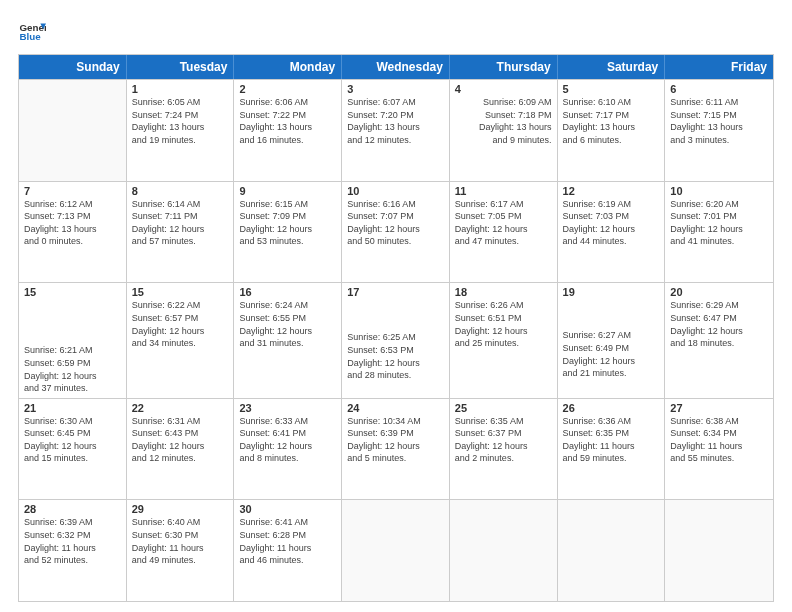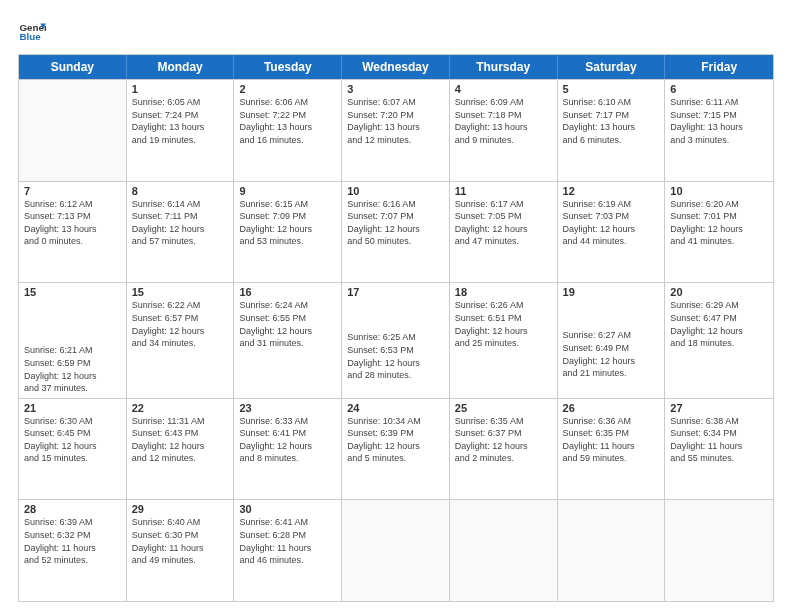--- a/index.html
+++ b/index.html
@@ -53,21 +53,21 @@
     .cal-header {
       display: grid;
       grid-template-columns: repeat(7, 1fr);
       background: #1a6fc4;
     }
     .cal-header-cell {
       color: #fff;
       font-size: 12px;
       font-weight: bold;
       padding: 5px 6px;
-      text-align: center;
+      text-align: right;
       border-right: 1px solid #4a8fd4;
     }
     .cal-header-cell:last-child { border-right: none; }
     .cal-body {
       flex: 1;
       display: flex;
       flex-direction: column;
     }
     .cal-row {
       display: grid;
@@ -114,22 +114,22 @@
       </div>
     </div>
     <div class="title-block">
       <div class="month-title"></div>
       <div class="location"></div>
     </div>
   </div>
   <div class="calendar">
     <div class="cal-header" id="cal-header">
         <div class="cal-header-cell">Sunday</div>
+        <div class="cal-header-cell">Tuesday</div>
         <div class="cal-header-cell">Monday</div>
-        <div class="cal-header-cell">Tuesday</div>
         <div class="cal-header-cell">Wednesday</div>
         <div class="cal-header-cell">Thursday</div>
         <div class="cal-header-cell">Saturday</div>
         <div class="cal-header-cell">Friday</div>
       </div>
     <div class="cal-body" id="cal-body">
         <div class="cal-row">
           <div class="cal-cell empty"></div>
           <div class="cal-cell">
             <span class="day-num">1</span>
@@ -147,21 +147,21 @@
           </div>
           <div class="cal-cell">
             <span class="day-num">3</span>
             <div class="day-info" style="white-space: pre-line;">Sunrise: 6:07 AM
 Sunset: 7:20 PM
 Daylight: 13 hours
 and 12 minutes.</div>
           </div>
           <div class="cal-cell">
             <span class="day-num">4</span>
-            <div class="day-info" style="white-space: pre-line;">Sunrise: 6:09 AM
+            <div class="day-info" style="white-space: pre-line; text-align: right;">Sunrise: 6:09 AM
 Sunset: 7:18 PM
 Daylight: 13 hours
 and 9 minutes.</div>
           </div>
           <div class="cal-cell">
             <span class="day-num">5</span>
             <div class="day-info" style="white-space: pre-line;">Sunrise: 6:10 AM
 Sunset: 7:17 PM
 Daylight: 13 hours
 and 6 minutes.</div>
@@ -279,21 +279,21 @@
         <div class="cal-row">
           <div class="cal-cell">
             <span class="day-num">21</span>
             <div class="day-info" style="white-space: pre-line;">Sunrise: 6:30 AM
 Sunset: 6:45 PM
 Daylight: 12 hours
 and 15 minutes.</div>
           </div>
           <div class="cal-cell">
             <span class="day-num">22</span>
-            <div class="day-info" style="white-space: pre-line;">Sunrise: 11:31 AM
+            <div class="day-info" style="white-space: pre-line;">Sunrise: 6:31 AM
 Sunset: 6:43 PM
 Daylight: 12 hours
 and 12 minutes.</div>
           </div>
           <div class="cal-cell">
             <span class="day-num">23</span>
             <div class="day-info" style="white-space: pre-line;">Sunrise: 6:33 AM
 Sunset: 6:41 PM
 Daylight: 12 hours
 and 8 minutes.</div>

